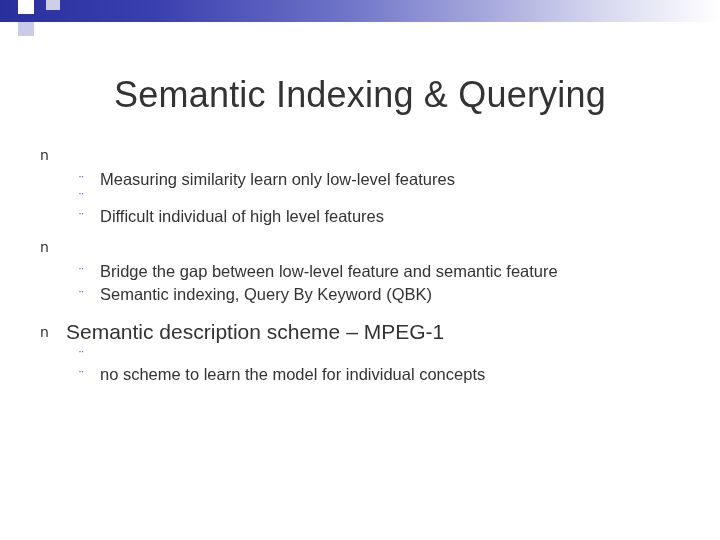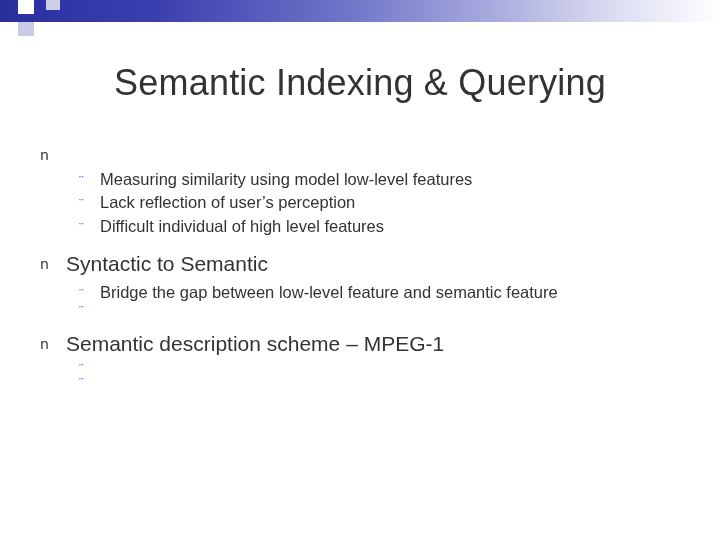--- a/index.html
+++ b/index.html
@@ -52,21 +52,21 @@
     left: 46px;
     width: 14px;
     height: 10px;
     background: #e9eaf5;
     opacity: 0.85;
   }
 
   
   .title {
     position: absolute;
-    top: 62px;
+    top: 74px;
     left: 0;
     width: 720px;
     text-align: center;
     font-size: 36px;
     color: #333333;
     letter-spacing: 0.2px;
     white-space: nowrap;
   }
 
   
@@ -147,58 +147,58 @@
 
   <div class="body">
 
     <div class="group">
       <div class="lvl1">
         <span class="lvl1-bullet">n</span>
       </div>
       <div class="sub">
         <div class="lvl2">
           <span class="lvl2-bullet">¨</span>
-          <span class="lvl2-text">Measuring similarity using model low-level features</span>
-        </div>
-        <div class="lvl2">
-          <span class="lvl2-bullet">¨</span>
-          <span class="lvl2-text">Lack reflection of user’s perception</span>
+          <span class="lvl2-text">Measuring similarity learn only low-level features</span>
+        </div>
+        <div class="lvl2">
+          <span class="lvl2-bullet">¨</span>
         </div>
         <div class="lvl2">
           <span class="lvl2-bullet">¨</span>
           <span class="lvl2-text">Difficult individual of high level features</span>
         </div>
       </div>
     </div>
 
     <div class="group">
       <div class="lvl1">
         <span class="lvl1-bullet">n</span>
-        <span class="lvl1-text">Syntactic to Semantic</span>
       </div>
       <div class="sub">
         <div class="lvl2">
           <span class="lvl2-bullet">¨</span>
           <span class="lvl2-text">Bridge the gap between low-level feature and semantic feature</span>
         </div>
         <div class="lvl2">
           <span class="lvl2-bullet">¨</span>
+          <span class="lvl2-text">Semantic indexing, Query By Keyword (QBK)</span>
         </div>
       </div>
     </div>
 
     <div class="group">
       <div class="lvl1">
         <span class="lvl1-bullet">n</span>
         <span class="lvl1-text">Semantic description scheme – MPEG-1</span>
       </div>
       <div class="sub">
         <div class="lvl2">
           <span class="lvl2-bullet">¨</span>
         </div>
         <div class="lvl2">
           <span class="lvl2-bullet">¨</span>
+          <span class="lvl2-text">no scheme to learn the model for individual concepts</span>
         </div>
       </div>
     </div>
 
   </div>
 </div>
 
 </body></html>

